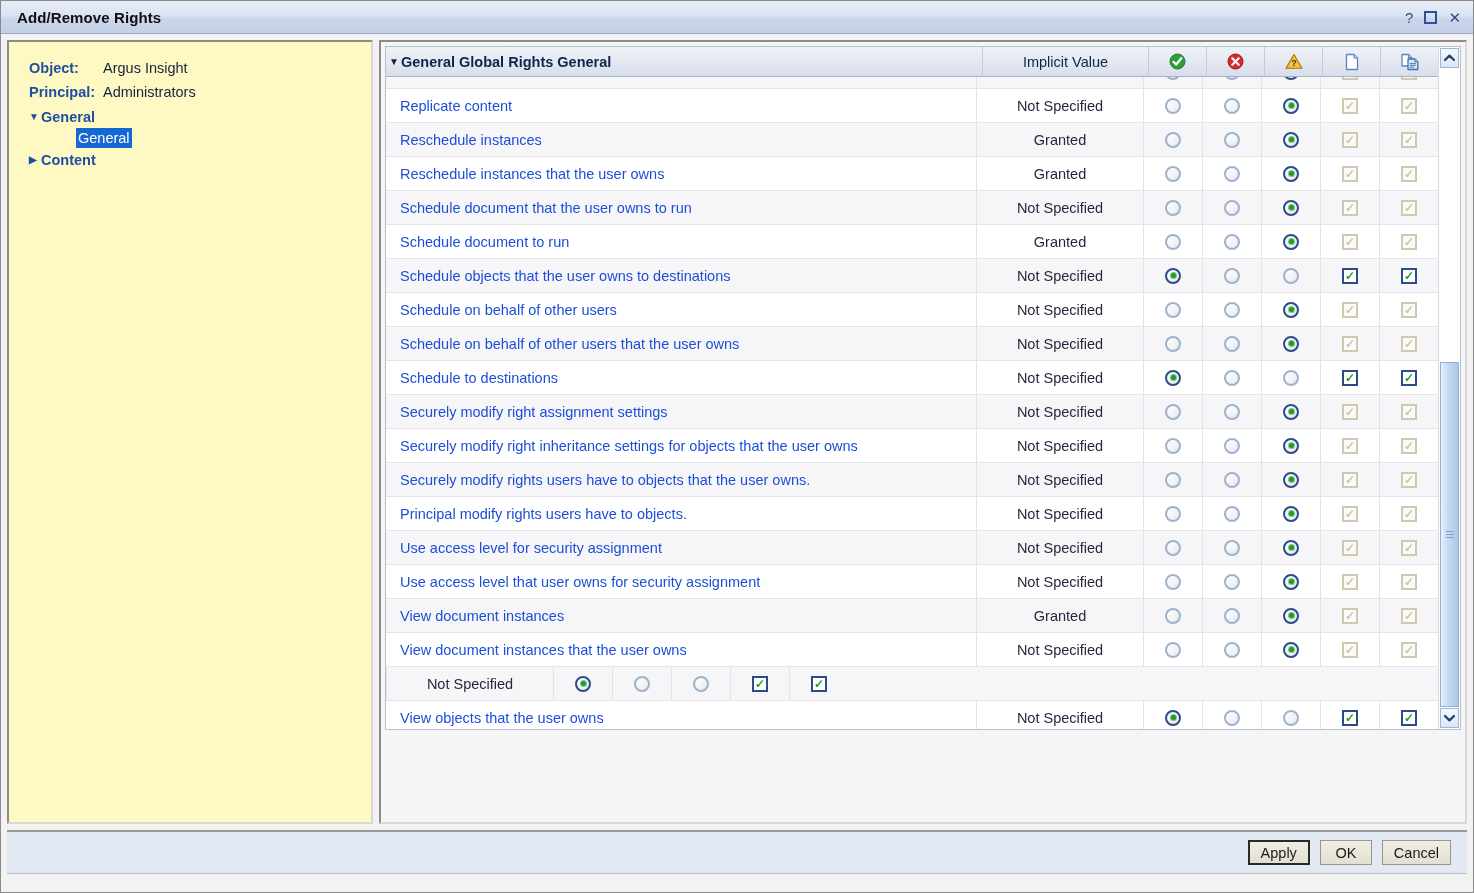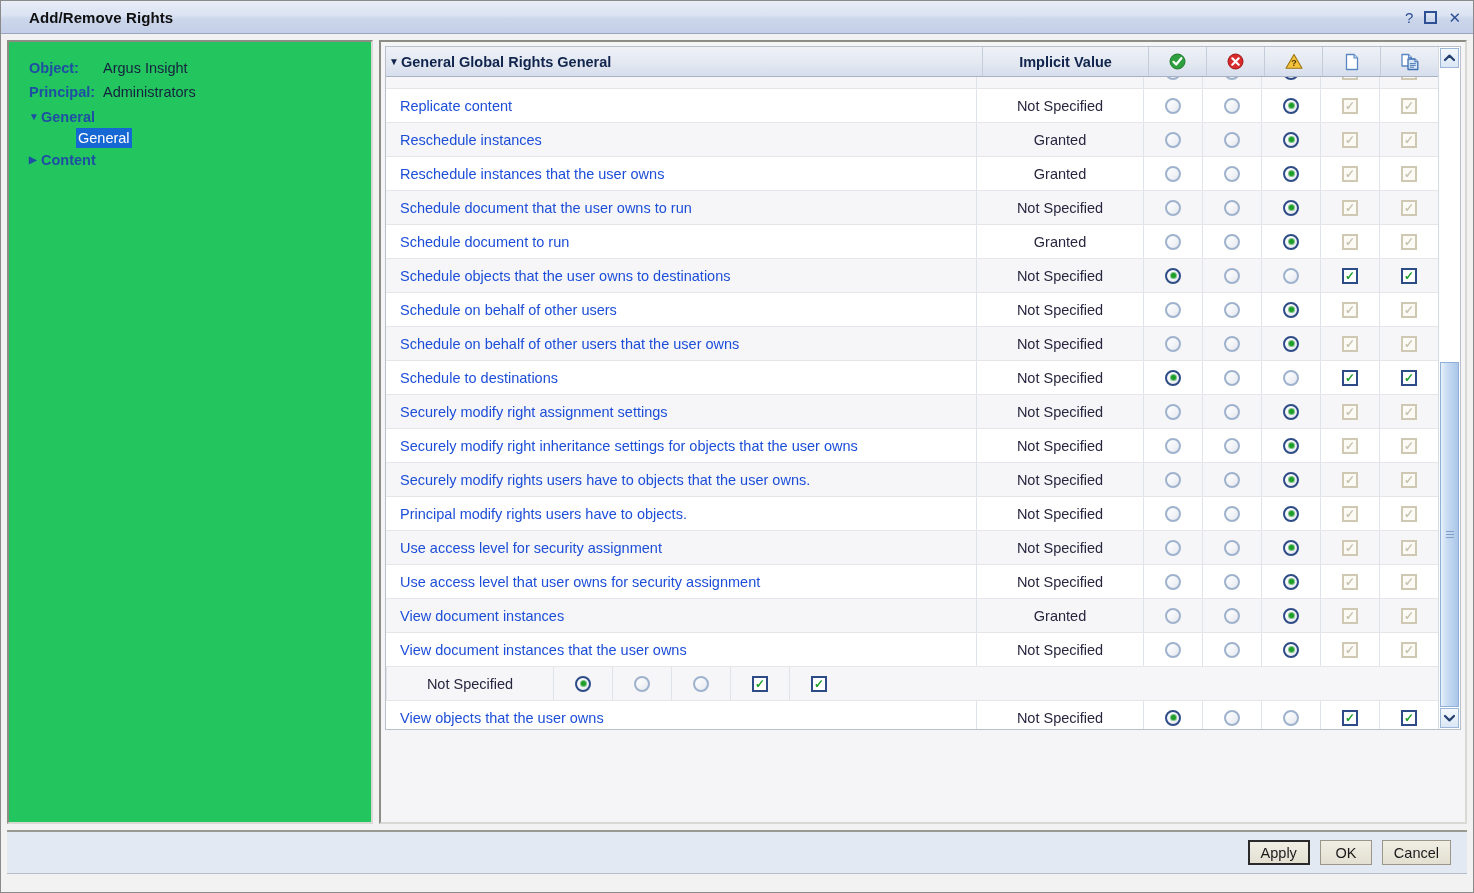--- a/index.html
+++ b/index.html
@@ -17,21 +17,21 @@
     border:1px solid #8a8a8a;
     box-sizing:border-box;
     display:flex;flex-direction:column;
   }
   
   .titlebar{
     height:33px;flex:0 0 33px;
     background:linear-gradient(to bottom,#e8edf7 0%,#dbe3f2 45%,#ccd7ec 55%,#c3cfe8 100%);
     border-bottom:1px solid #9aa7bd;
     display:flex;align-items:center;
-    padding:0 6px 0 28px;
+    padding:0 6px 0 16px;
     box-sizing:border-box;
   }
   .title-text{
     font-weight:bold;font-size:15px;color:#101010;
     letter-spacing:0.1px;
     flex:1 1 auto;
   }
   .title-ctrls{display:flex;align-items:center;gap:11px;padding-right:6px;}
   .tc{
     color:#2d4f93;font-size:15px;line-height:1;
@@ -41,21 +41,21 @@
   
   .body{
     flex:1 1 auto;display:flex;
     padding:6px 6px 0 6px;
     gap:6px;
     box-sizing:border-box;
     min-height:0;
   }
   .left-pane{
     flex:0 0 366px;
-    background:#22c55e;
+    background:#fef9c3;
     border:2px solid;
     border-color:#8d8d85 #d8d8d4 #d8d8d4 #8d8d85;
     box-sizing:border-box;
     padding:16px 0 0 20px;
     position:relative;
   }
   .info-row{display:flex;margin-bottom:4px;line-height:20px;}
   .info-label{
     color:#1e4fa3;font-weight:bold;font-size:14.5px;
     width:74px;flex:0 0 74px;
@@ -109,21 +109,21 @@
   }
   .gh{box-sizing:border-box;display:flex;align-items:center;height:100%;}
   .gh-title{
     flex:1 1 auto;min-width:0;
     font-weight:bold;color:#10244d;font-size:14.5px;
     padding-left:3px;
   }
   .gh-title .tw{font-size:10px;color:#10244d;margin-right:1px;}
   .gh-implicit{
     flex:0 0 166px;justify-content:center;
-    font-weight:bold;color:#10244d;font-size:14.5px;
+    font-weight:normal;color:#10244d;font-size:14.5px;
     border-left:1px solid #c4ccda;
   }
   .gh-icon{
     flex:0 0 58px;justify-content:center;
     border-left:1px solid #c4ccda;
   }
   
   .rows-vp{
     flex:1 1 auto;min-height:0;overflow:hidden;position:relative;
     background:#ffffff;

